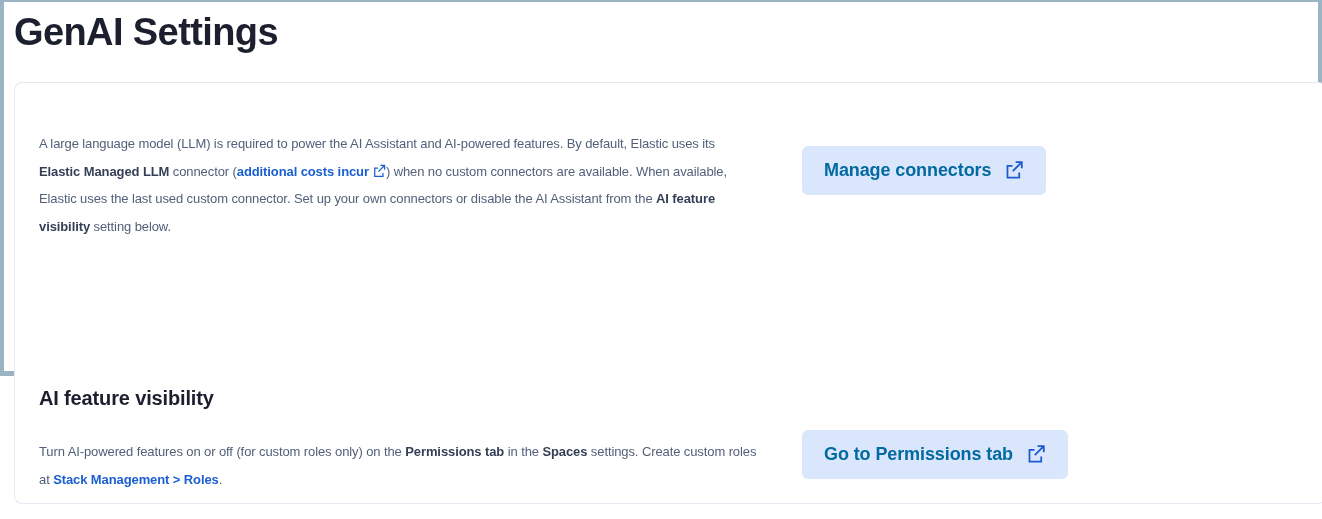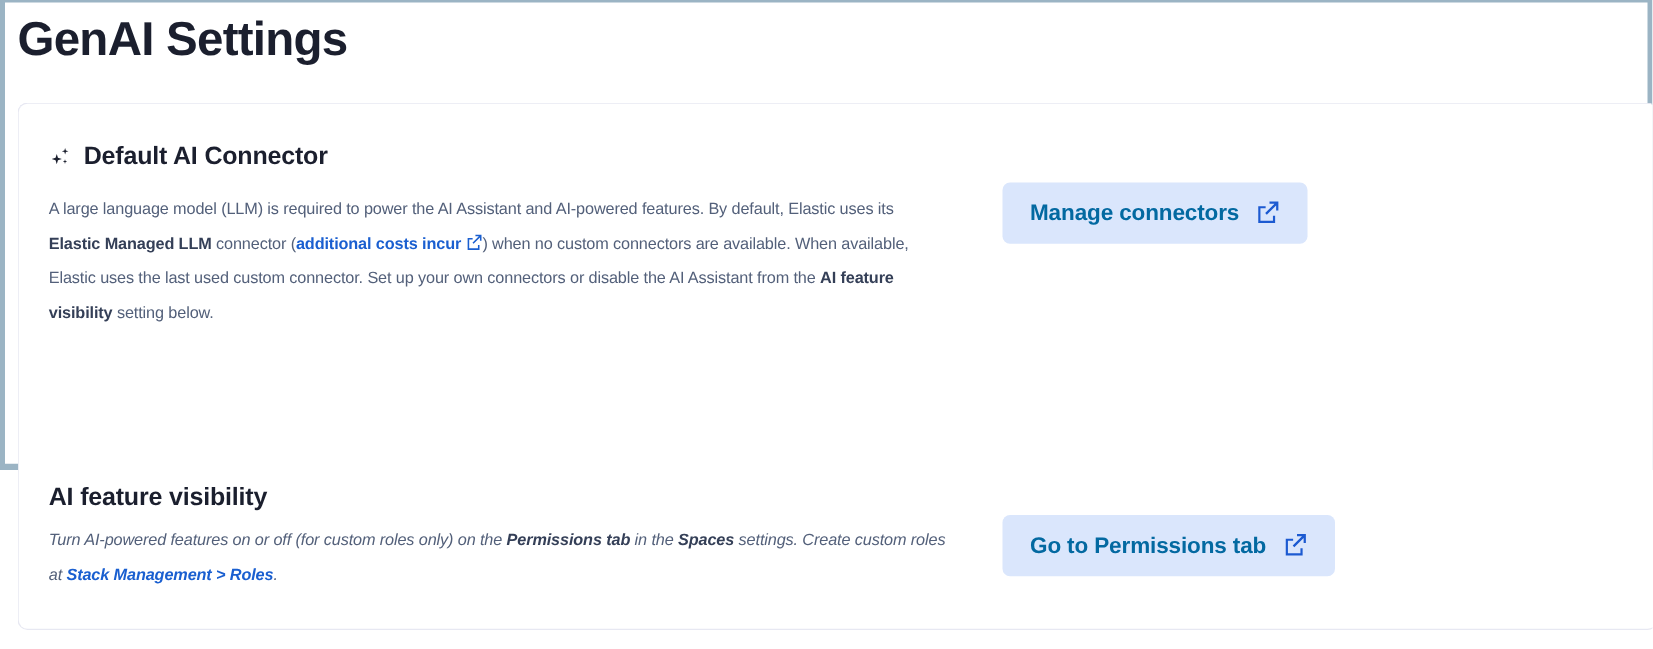--- a/index.html
+++ b/index.html
@@ -91,21 +91,21 @@
 
   
   .body-text {
     font-size: 13px;
     line-height: 27.5px;
     color: #53607a;
     letter-spacing: -0.1px;
   }
 
   #para-connector { margin-top: 16px; width: 714px; }
-  #para-visibility { margin-top: 8px; width: 730px; font-style: italic; }
+  #para-visibility { margin-top: 28px; width: 730px; }
 
   .body-text b,
   .body-text strong {
     color: #343f57;
     font-weight: 700;
   }
 
   .inline-link {
     color: #1a5fd0;
     font-weight: 700;
@@ -148,21 +148,21 @@
 
   #btn-manage-connectors {
     left: 787px;
     top: 63px;
     height: 49px;
     padding: 0 22px;
   }
 
   #btn-permissions-tab {
     left: 787px;
-    top: 54px;
+    top: 72px;
     height: 49px;
     padding: 0 22px;
   }
 
   .ext-btn-icon {
     display: inline-block;
     width: 19px;
     height: 19px;
     flex: 0 0 19px;
     position: relative;
@@ -175,30 +175,20 @@
 <div id="page">
 
   <h1 id="page-title">GenAI Settings</h1>
 
   <div id="settings-card">
 
     <div class="section" id="section-connector">
 
       <div class="section-body-left" id="heading-connector-wrap">
 
-        <div class="section-heading">
-          <span class="sparkle-icon">
-            <svg viewBox="0 0 19 19" width="19" height="19" aria-hidden="true">
-              <path d="M6.4 6.1 L7.35 9.25 L10.5 10.2 L7.35 11.15 L6.4 14.3 L5.45 11.15 L2.3 10.2 L5.45 9.25 Z" fill="#1b1f2e"></path>
-              <path d="M13.1 1.3 L13.72 3.35 L15.77 3.97 L13.72 4.59 L13.1 6.64 L12.48 4.59 L10.43 3.97 L12.48 3.35 Z" fill="#1b1f2e"></path>
-              <path d="M13.0 10.4 L13.43 11.83 L14.86 12.26 L13.43 12.69 L13.0 14.12 L12.57 12.69 L11.14 12.26 L12.57 11.83 Z" fill="#1b1f2e"></path>
-            </svg>
-          </span>
-          <span>Default AI Connector</span>
-        </div>
 
         <p class="body-text" id="para-connector">
           <span>A large language model (LLM) is required to power the AI Assistant and AI-powered features. By default, Elastic uses its </span><b>Elastic Managed LLM</b><span> connector (</span><a href="#" class="inline-link"><span>additional costs incur</span><span class="ext-mini"><svg viewBox="0 0 13 13" width="13" height="13" aria-hidden="true">
                   <path d="M1.1 3.4 h4.0 v1.25 h-2.75 v7.0 h7.0 v-2.75 h1.25 v4.0 h-9.5 z" fill="#1a5fd0"></path>
                   <path d="M7.35 0.8 h4.85 v4.85 h-1.25 v-2.72 l-5.1 5.1 l-0.88 -0.88 l5.1 -5.1 h-2.72 z" fill="#1a5fd0"></path>
                 </svg></span></a><span>) when no custom connectors are available. When available, Elastic uses the last used custom connector. Set up your own connectors or disable the AI Assistant from the </span><b>AI feature visibility</b><span> setting below.</span>
         </p>
       </div>
 
       <button class="action-button" id="btn-manage-connectors">

